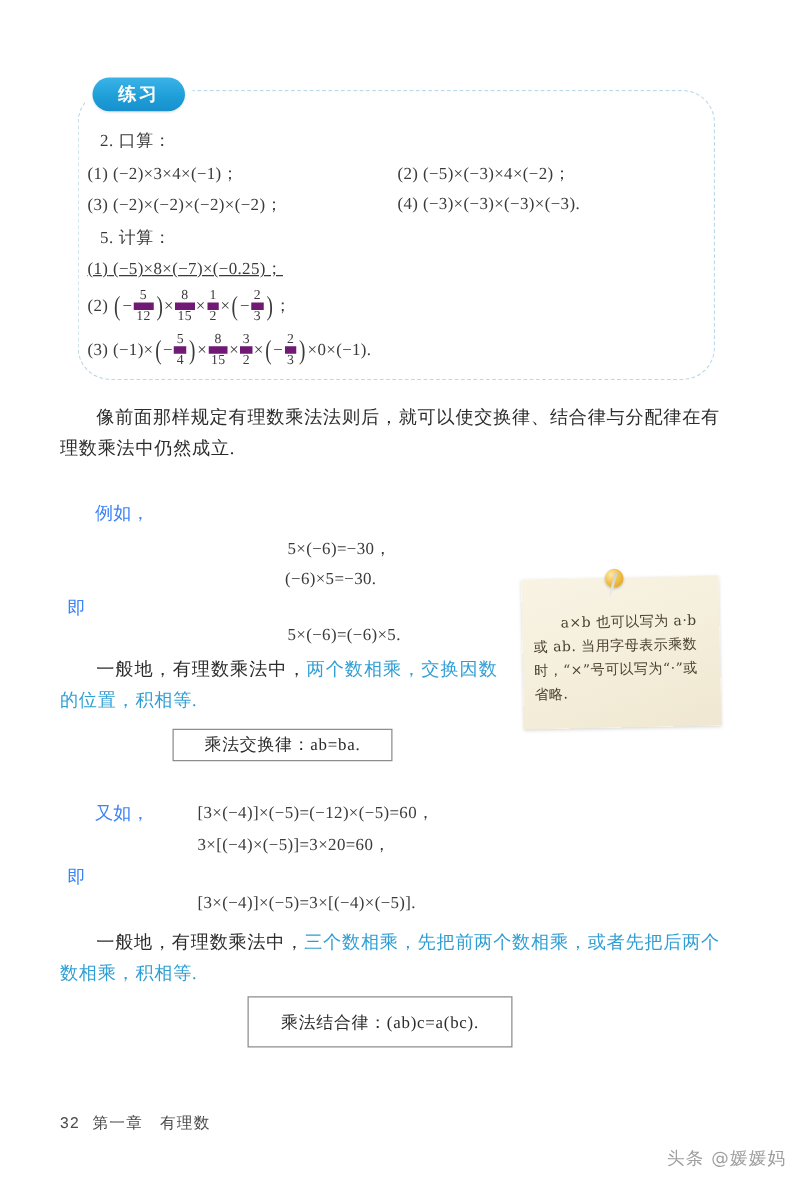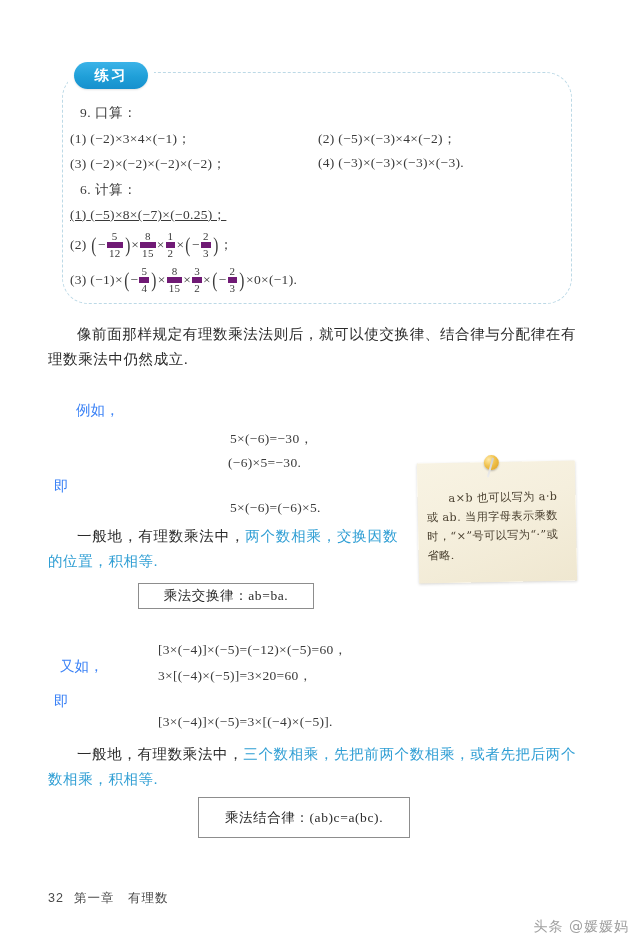--- a/index.html
+++ b/index.html
@@ -216,40 +216,40 @@
 <body>
 
 <div id="page">
 
   <div class="exercise-panel"></div>
   <div class="badge-mask"></div>
   <div class="exercise-badge">练习</div>
 
   <div class="ex-body">
 
-    <div class="ex-head" style="left:18px; top:6px;">9. 口算：</div>
+    <div class="ex-head" style="left:18px; top:6px;">2. 口算：</div>
 
     <div class="ex-item" style="left:8px; top:32px;">
       <span>(1)</span>
       <span>(−2)×3×4×(−1)；</span>
     </div>
     <div class="ex-item" style="left:256px; top:32px;">
       <span>(2)</span>
       <span>(−5)×(−3)×4×(−2)；</span>
     </div>
     <div class="ex-item" style="left:8px; top:57px;">
       <span>(3)</span>
       <span>(−2)×(−2)×(−2)×(−2)；</span>
     </div>
     <div class="ex-item" style="left:256px; top:57px;">
       <span>(4)</span>
       <span>(−3)×(−3)×(−3)×(−3).</span>
     </div>
 
-    <div class="ex-head" style="left:18px; top:83px;">6. 计算：</div>
+    <div class="ex-head" style="left:18px; top:83px;">5. 计算：</div>
 
     <div class="ex-item" style="left:8px; top:108px;text-decoration:underline;">
       <span>(1)</span>
       <span>(−5)×8×(−7)×(−0.25)；</span>
     </div>
 
     <div class="ex-item" style="left:8px; top:133px;">
       <span>(2)</span>
       <span>
         <span class="bigparen">(</span>−<span class="frac"><span class="num">5</span><span class="den">12</span></span><span class="bigparen">)</span>×<span class="frac"><span class="num">8</span><span class="den">15</span></span>×<span class="frac"><span class="num">1</span><span class="den">2</span></span>×<span class="bigparen">(</span>−<span class="frac"><span class="num">2</span><span class="den">3</span></span><span class="bigparen">)</span>；
@@ -279,21 +279,21 @@
     <div class="pin"></div>
     <div class="sticky-inner">a×b 也可以写为 a·b 或 ab. 当用字母表示乘数时，“×”号可以写为“·”或省略.</div>
   </div>
 
   <div class="para" style="left:48px; top:524px; width:350px; text-indent:29px;">
     <span>一般地，有理数乘法中，</span><span class="hl">两个数相乘，交换因数的位置，积相等.</span>
   </div>
 
   <div class="law-box" style="left:138px; top:583px; width:176px; height:26px;">乘法交换律：ab=ba.</div>
 
-  <div class="label-ji" style="left:60px; top:641px;margin-top:16px;">又如，</div>
+  <div class="label-ji" style="left:76px; top:641px;">又如，</div>
 
   <div class="eq" style="left:158px; top:641px;">[3×(−4)]×(−5)=(−12)×(−5)=60，</div>
   <div class="eq" style="left:158px; top:667px;">3×[(−4)×(−5)]=3×20=60，</div>
 
   <div class="label-ji" style="left:54px; top:692px;">即</div>
   <div class="eq" style="left:158px; top:714px;">[3×(−4)]×(−5)=3×[(−4)×(−5)].</div>
 
   <div class="para" style="left:48px; top:742px; width:528px; text-indent:29px;">
     <span>一般地，有理数乘法中，</span><span class="hl">三个数相乘，先把前两个数相乘，或者先把后两个数相乘，积相等.</span>
   </div>

